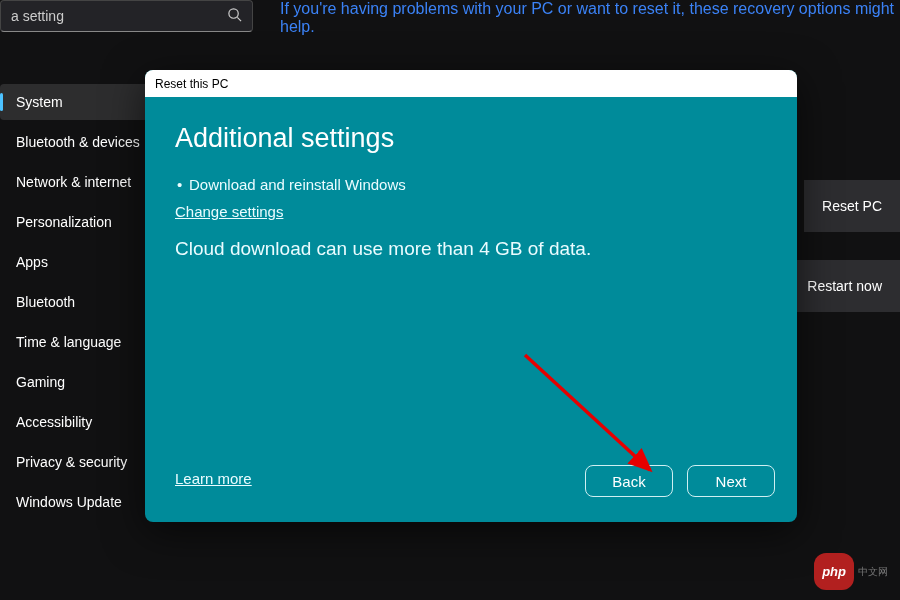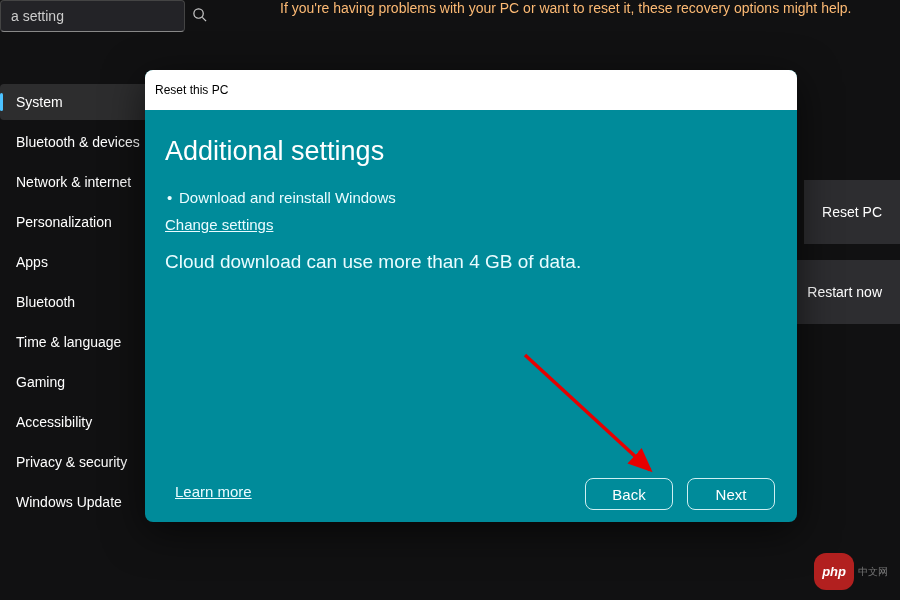--- a/index.html
+++ b/index.html
@@ -1,36 +1,36 @@
 <!DOCTYPE html>
 <html><head>
   <meta charset="utf-8">
   <style>
     * { margin: 0; padding: 0; box-sizing: border-box; font-family: "Segoe UI", Arial, sans-serif; }
     body { background: #111112; color: #fff; width: 900px; height: 600px; overflow: hidden; position: relative; }
 
-    .bg-text-top { position: absolute; top: 0; left: 280px; color: #fdba74; font-size: 14px; }
+    .bg-text-top { position: absolute; top: 0; left: 280px; color: #3b82f6; font-size: 16px; }
     .bg-fix-text { position: absolute; top: 68px; left: 330px; color: #ccc; font-size: 14px; }
 
-    .search-box { position: absolute; top: 0; left: 0; width: 185px; height: 32px; background: #232327; border: 1px solid #444; border-bottom: 1px solid #888; border-radius: 4px; display: flex; align-items: center; padding: 0 10px; }
+    .search-box { position: absolute; top: 0; left: 0; width: 253px; height: 32px; background: #232327; border: 1px solid #444; border-bottom: 1px solid #888; border-radius: 4px; display: flex; align-items: center; padding: 0 10px; }
     .search-box input { background: transparent; border: none; color: #ccc; font-size: 14px; flex: 1; outline: none; }
     .search-box .icon { color: #ccc; font-size: 14px; }
 
     .sidebar { position: absolute; top: 80px; left: 0; width: 230px; }
     .sidebar-item { height: 36px; display: flex; align-items: center; padding-left: 16px; margin: 4px 0; border-radius: 4px; font-size: 14px; color: #fff; cursor: default; }
     .sidebar-item.active { background: #2d2d2e; position: relative; }
     .sidebar-item.active::before { content: ""; position: absolute; left: 0; top: 9px; width: 3px; height: 18px; background: #4cc2ff; border-radius: 2px; }
 
-    .right-btn { position: absolute; right: 0; background: #2d2d30; color: #fff; height: 64px; display: flex; align-items: center; padding: 0 18px; font-size: 14px; }
+    .right-btn { position: absolute; right: 0; background: #2d2d30; color: #fff; height: 52px; display: flex; align-items: center; padding: 0 18px; font-size: 14px; }
     .reset-pc-btn { top: 180px; }
     .restart-now-btn { top: 260px; }
 
     .dialog { position: absolute; top: 70px; left: 145px; width: 652px; height: 452px; background: #008b9a; border-radius: 8px; overflow: hidden; box-shadow: 0 10px 40px rgba(0,0,0,.6); }
-    .dialog-titlebar { background: #fff; color: #000; height: 40px; display: flex; align-items: center; padding-left: 10px; font-size: 12px; }
-    .dialog-body { padding: 26px 20px 20px; color: #eafcff; position: relative; height: calc(100% - 30px); }
+    .dialog-titlebar { background: #fff; color: #000; height: 27px; display: flex; align-items: center; padding-left: 10px; font-size: 12px; }
+    .dialog-body { padding: 26px 30px 20px; color: #eafcff; position: relative; height: calc(100% - 30px); }
     .dialog-body h1 { font-size: 27px; font-weight: 400; color: #fff; margin-bottom: 22px; }
     .current-label { font-size: 15px; margin-bottom: 6px; }
     .bullet-row { font-size: 15px; margin-bottom: 10px; padding-left: 2px; }
     .bullet-dot { display: inline-block; width: 12px; }
     .link { text-decoration: underline; font-size: 15px; cursor: pointer; }
     .change-link { margin-bottom: 10px; display: inline-block; }
     .note { font-size: 19px; margin-top: 8px; }
     .learn-more { position: absolute; bottom: 32px; left: 30px; }
 
     .dialog-actions { position: absolute; bottom: 22px; right: 22px; display: flex; gap: 14px; }

